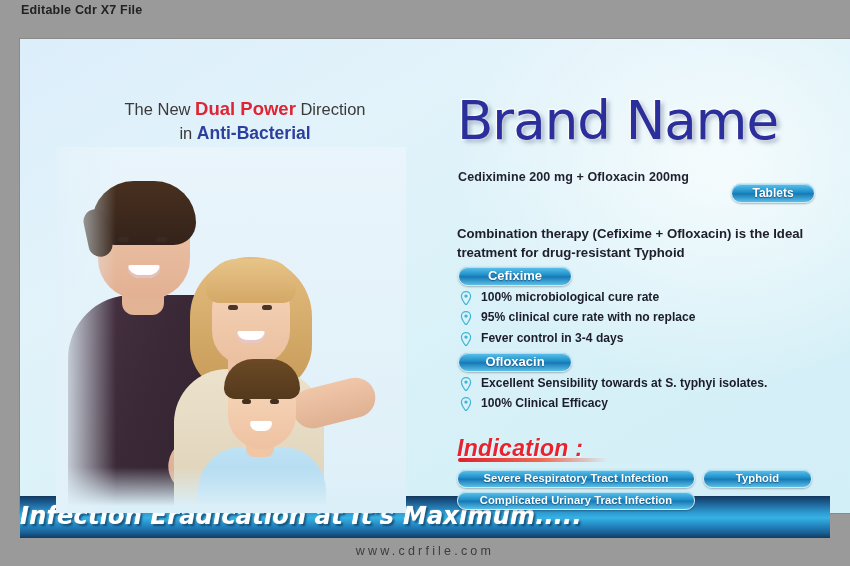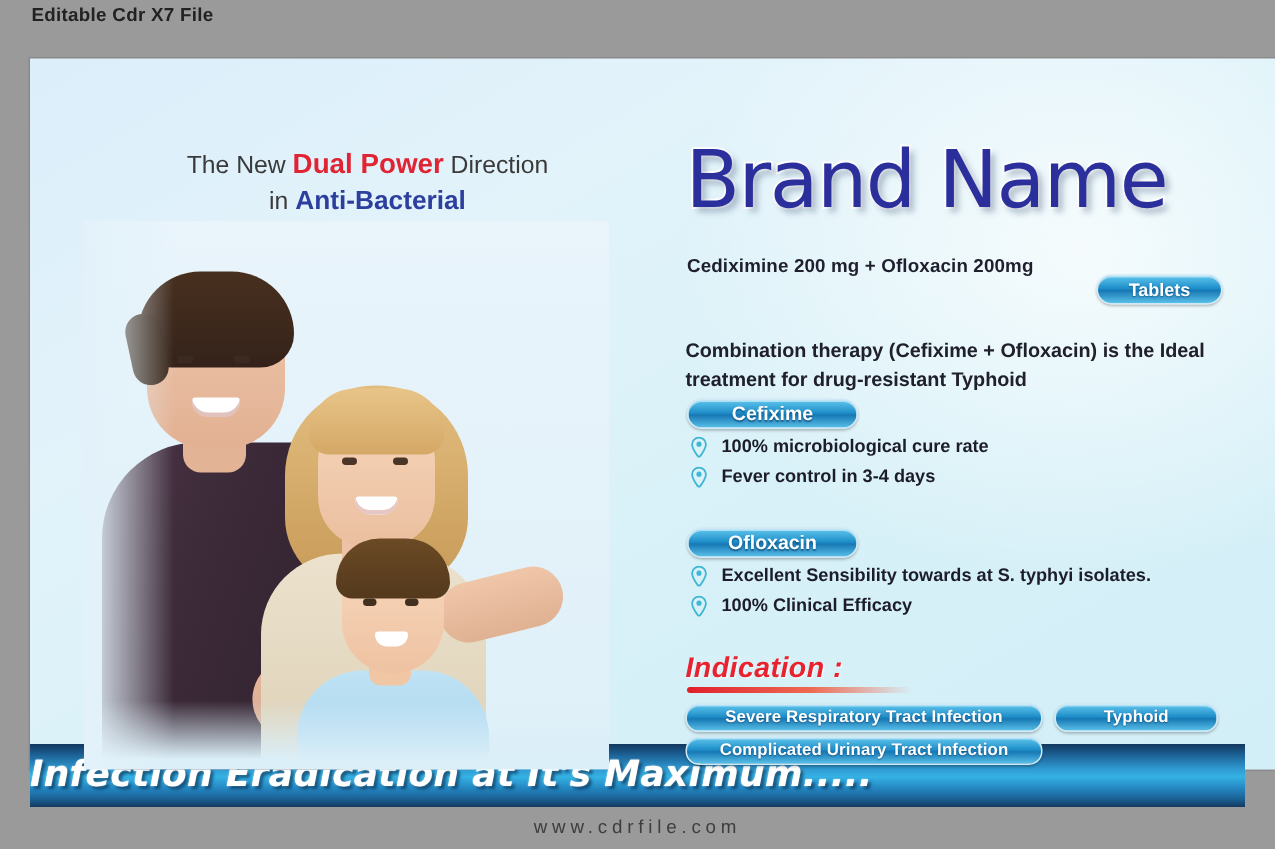--- a/index.html
+++ b/index.html
@@ -146,21 +146,21 @@
 
   .bullets{position:absolute;left:22px;width:360px;}
   .b-cef{top:252px;}
   .b-oflo{top:338px;}
   .bullet{position:relative;padding-left:24px;margin-bottom:6.5px;
     font-size:12.1px;font-weight:bold;color:#1c1c2a;line-height:1.15;}
   .pin{position:absolute;left:3px;top:0px;width:12px;height:14px;}
 
   .indication{
     position:absolute;left:22px;top:396px;
-    font-size:19px;font-weight:bold;font-style:italic;color:#e8232f;
+    font-size:23px;font-weight:bold;font-style:italic;color:#e8232f;
     letter-spacing:.3px;
     text-shadow:1px 1px 1px rgba(255,255,255,.8);
   }
   .ind-rule{
     position:absolute;left:23px;top:419px;width:150px;height:4px;
     background:linear-gradient(90deg,#e0202c 0%,#ee6a52 55%,rgba(255,255,255,0) 100%);
     border-radius:2px;
   }
 
   .ind-btn{
@@ -254,20 +254,27 @@
             <path d="M6 .7C3.4.7 1.4 2.7 1.4 5.2c0 3.2 4 8.1 4.2 8.3.2.2.6.2.8 0 .2-.2 4.2-5.1 4.2-8.3C10.6 2.7 8.6.7 6 .7z" fill="none" stroke="#3fb6d4" stroke-width="1.2"></path>
             <circle cx="6" cy="5.1" r="1.7" fill="#3fb6d4"></circle>
           </svg>
         <span>100% microbiological cure rate</span>
       </div>
       <div class="bullet">
         <svg class="pin" viewBox="0 0 12 14">
             <path d="M6 .7C3.4.7 1.4 2.7 1.4 5.2c0 3.2 4 8.1 4.2 8.3.2.2.6.2.8 0 .2-.2 4.2-5.1 4.2-8.3C10.6 2.7 8.6.7 6 .7z" fill="none" stroke="#3fb6d4" stroke-width="1.2"></path>
             <circle cx="6" cy="5.1" r="1.7" fill="#3fb6d4"></circle>
           </svg>
+        <span>95% clinical cure rate with no replace</span>
+      </div>
+      <div class="bullet">
+        <svg class="pin" viewBox="0 0 12 14">
+            <path d="M6 .7C3.4.7 1.4 2.7 1.4 5.2c0 3.2 4 8.1 4.2 8.3.2.2.6.2.8 0 .2-.2 4.2-5.1 4.2-8.3C10.6 2.7 8.6.7 6 .7z" fill="none" stroke="#3fb6d4" stroke-width="1.2"></path>
+            <circle cx="6" cy="5.1" r="1.7" fill="#3fb6d4"></circle>
+          </svg>
         <span>Fever control in 3-4 days</span>
       </div>
     </div>
 
     <div class="pill sec-badge sec-ofloxacin">Ofloxacin</div>
     <div class="bullets b-oflo">
       <div class="bullet">
         <svg class="pin" viewBox="0 0 12 14">
             <path d="M6 .7C3.4.7 1.4 2.7 1.4 5.2c0 3.2 4 8.1 4.2 8.3.2.2.6.2.8 0 .2-.2 4.2-5.1 4.2-8.3C10.6 2.7 8.6.7 6 .7z" fill="none" stroke="#3fb6d4" stroke-width="1.2"></path>
             <circle cx="6" cy="5.1" r="1.7" fill="#3fb6d4"></circle>

